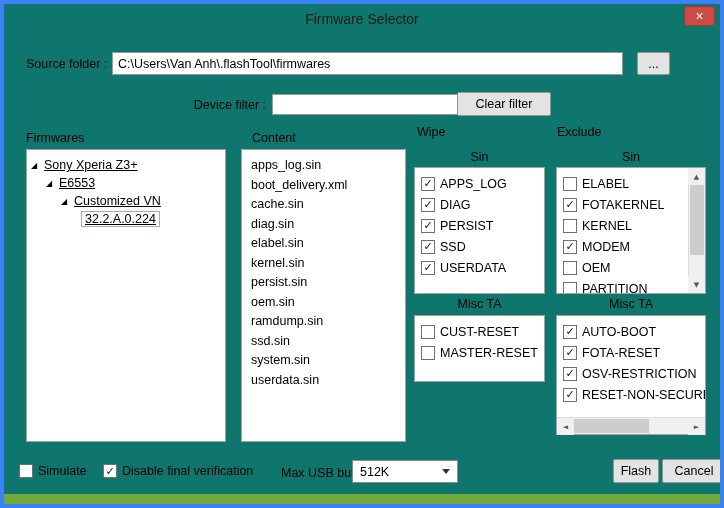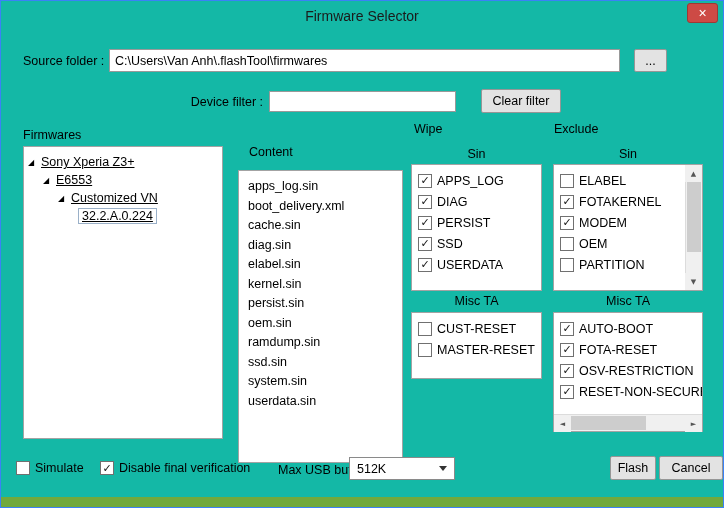--- a/index.html
+++ b/index.html
@@ -1,47 +1,47 @@
 <!DOCTYPE html>
 <html><head>
 <meta charset="utf-8">
 <style>
   * { margin:0; padding:0; box-sizing:border-box; }
   html,body { width:724px; height:508px; }
   body { font-family:"Liberation Sans","DejaVu Sans",sans-serif; font-size:12.5px; color:#000; background:#fff; }
-  .window { position:relative; width:724px; height:508px; background:#14b8a6; border:1px solid #3b82f6; overflow:hidden; }
+  .window { position:relative; width:724px; height:508px; background:#0f766e; border:4px solid #3b82f6; overflow:hidden; }
   .green-band { position:absolute; left:0; right:0; bottom:0; height:10px; background:#71a93c; }
 
   .titlebar { position:absolute; top:0; left:0; right:0; height:30px; }
   .title { position:absolute; top:7px; left:0; width:100%; text-align:center; font-size:14px; color:#1b1b1b; }
   .close-btn { position:absolute; top:2px; right:5px; width:31px; height:20px; background:#cd4a45; border:1px solid #9e3835; border-radius:3px; color:#fff; display:flex; align-items:center; justify-content:center; font-size:14px; cursor:pointer; }
 
   .lbl { position:absolute; white-space:nowrap; }
   .field { position:absolute; border:1px solid #999; background:#fff; font:inherit; padding:0 5px; outline:none; }
   .btn { position:absolute; background:#e3e3e3; border:1px solid #969696; border-radius:2px; font:inherit; cursor:pointer; color:#000; }
   .box { position:absolute; background:#fff; border:1px solid #a3a3a3; }
 
   .src-lbl { left:22px; top:53px; }
   .src-field { left:108px; top:48px; width:511px; height:23px; }
   .browse-btn { left:633px; top:48px; width:33px; height:23px; }
 
   .filter-lbl { left:160px; top:94px; width:102px; text-align:right; }
   .filter-field { left:268px; top:90px; width:187px; height:21px; }
-  .clear-btn { left:480px; top:88px; width:80px; height:24px; }
+  .clear-btn { left:453px; top:88px; width:94px; height:24px; }
 
   .fw-lbl { left:22px; top:127px; }
   .tree { left:22px; top:145px; width:200px; height:293px; padding-top:6px; overflow:hidden; }
   .tree-row { display:flex; align-items:center; height:18px; }
   .expander { font-family:"DejaVu Sans",sans-serif; font-size:8px; width:9px; margin-right:4px; flex:none; color:#000; }
   .spacer { width:13px; flex:none; }
   .tree-label { white-space:nowrap;text-decoration:underline; }
   .tree-label.selected { border:1px solid #9ab0c8; padding:0 3px; }
 
-  .content-lbl { left:248px; top:144px; }
-  .content-list { left:237px; top:145px; width:165px; height:293px; padding-top:6px; overflow:hidden;margin-top:24px; }
+  .content-lbl { left:248px; top:127px; }
+  .content-list { left:237px; top:145px; width:165px; height:293px; padding-top:6px; overflow:hidden; }
   .list-item { padding:0 9px; height:19.5px; line-height:19.5px; white-space:nowrap; }
 
   .wipe-lbl { left:413px; top:121px; }
   .wipe-sin-lbl { left:410px; top:146px; width:131px; text-align:center; }
   .wipe-sin-box { left:410px; top:163px; width:131px; height:127px; }
   .wipe-misc-lbl { left:410px; top:293px; width:131px; text-align:center; }
   .wipe-misc-box { left:410px; top:311px; width:131px; height:67px; }
 
   .exclude-lbl { left:553px; top:121px; }
   .excl-sin-lbl { left:552px; top:146px; width:150px; text-align:center; }
@@ -178,20 +178,24 @@
     <div class="chk-area">
         <div class="chk-row">
           <span class="chk"></span>
           <span class="chk-label">ELABEL</span>
         </div>
         <div class="chk-row">
           <span class="chk checked">✓</span>
           <span class="chk-label">FOTAKERNEL</span>
         </div>
         <div class="chk-row">
+          <span class="chk"></span>
+          <span class="chk-label">KERNEL</span>
+        </div>
+        <div class="chk-row">
           <span class="chk checked">✓</span>
           <span class="chk-label">MODEM</span>
         </div>
         <div class="chk-row">
           <span class="chk"></span>
           <span class="chk-label">OEM</span>
         </div>
         <div class="chk-row">
           <span class="chk"></span>
           <span class="chk-label">PARTITION</span>

